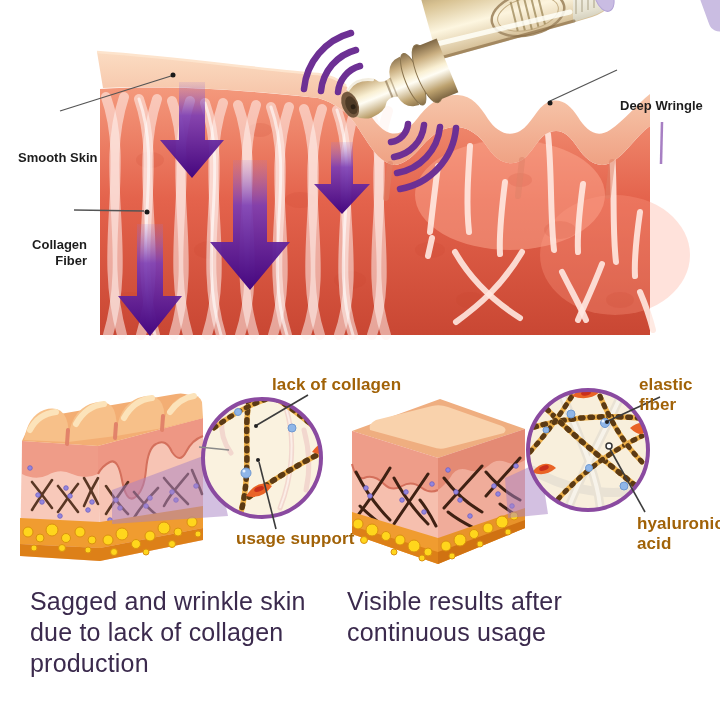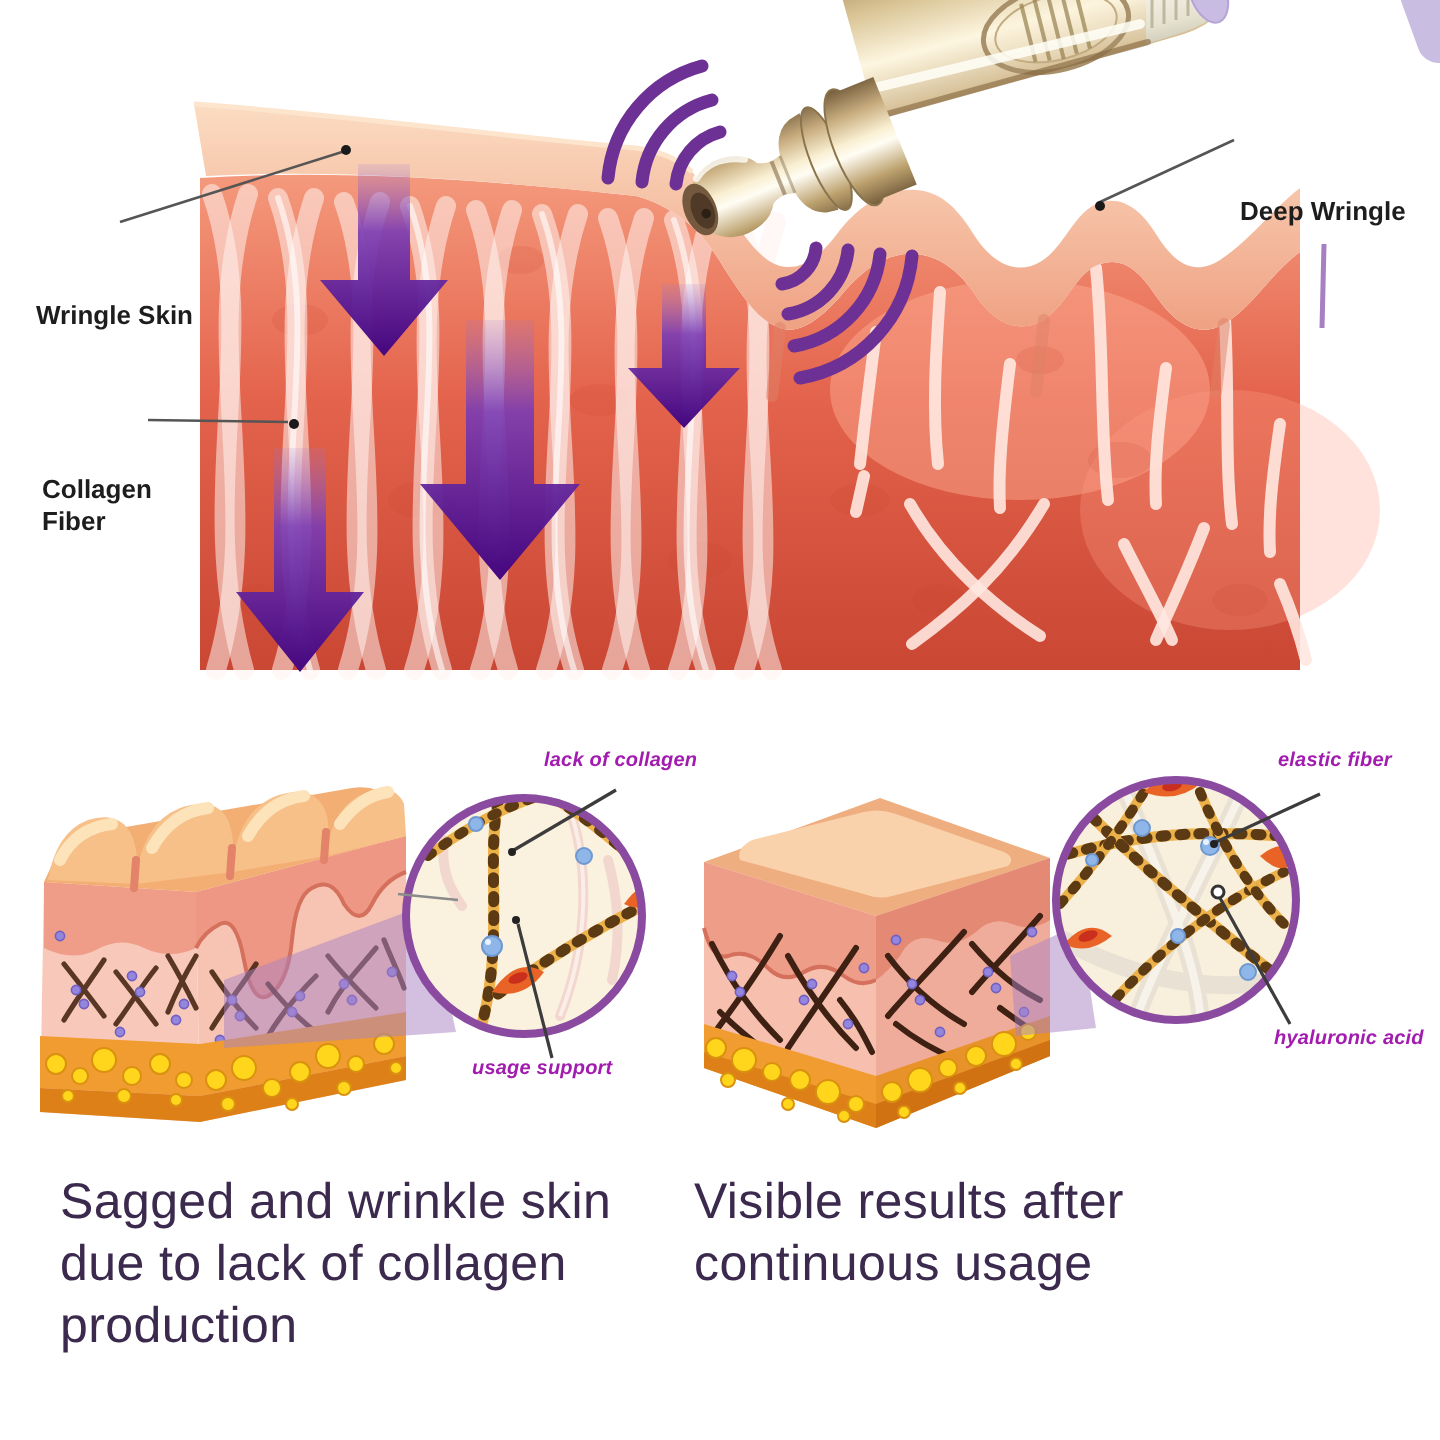--- a/index.html
+++ b/index.html
@@ -1,20 +1,20 @@
 <!DOCTYPE html>
 <html><head>
 <meta charset="utf-8">
 <style>
   html,body{margin:0;padding:0;background:#fff;}
   #stage{position:relative;width:720px;height:720px;background:#ffffff;overflow:hidden;
          font-family:"Liberation Sans","DejaVu Sans",sans-serif;}
   #art{position:absolute;left:0;top:0;width:720px;height:720px;}
   .toplbl{position:absolute;font-size:13px;font-weight:700;color:#1d1d1d;line-height:16px;margin-top:38px;}
-  .maglbl{position:absolute;font-size:10px;font-weight:700;color:#a21caf;letter-spacing:.1px;font-style:italic;}
+  .maglbl{position:absolute;font-size:17px;font-weight:700;color:#a16207;letter-spacing:.1px;}
   .caption{position:absolute;font-size:25px;font-weight:500;color:#3b2a4d;line-height:31px;letter-spacing:.2px;}
 </style>
 </head>
 <body>
 
 <div id="stage">
 
 <svg id="art" viewBox="0 0 720 720">
   <defs>
     <linearGradient id="derm" x1="0" y1="0" x2="0" y2="1">
@@ -441,22 +441,22 @@
       <circle cx="603" cy="421" r="1.5" fill="#e8f2ff"></circle>
     </g>
     <circle cx="588" cy="450" r="60" fill="none" stroke="#8a4aa0" stroke-width="4"></circle>
     <line x1="660" y1="397" x2="608" y2="421" stroke="#3c3c3c" stroke-width="1.6"></line>
         <circle cx="607" cy="422" r="2" fill="#222"></circle>
     <line x1="645" y1="512" x2="610" y2="449" stroke="#3c3c3c" stroke-width="1.6"></line>
     <circle cx="609" cy="446" r="3" fill="#fff" stroke="#333" stroke-width="1.5"></circle>
   </g>
 </svg>
 
-<div class="toplbl" style="left:18px;top:112px;">Wringle Skin</div>
-<div class="toplbl" style="left:21px;top:199px;width:66px;">Collagen Fiber</div>
+<div class="toplbl" style="left:18px;top:112px;">Smooth Skin</div>
+<div class="toplbl" style="left:21px;top:199px;width:66px;text-align:right;">Collagen Fiber</div>
 <div class="toplbl" style="left:620px;top:60px;">Deep Wringle</div>
 
 <div class="maglbl" style="left:272px;top:375px;">lack of collagen</div>
 <div class="maglbl" style="left:236px;top:529px;">usage support</div>
 <div class="maglbl" style="left:639px;top:375px;">elastic fiber</div>
 <div class="maglbl" style="left:599px;top:514px;margin-left:38px;">hyaluronic acid</div>
 
 <div class="caption" style="left:347px;top:586px;width:280px;">Visible results after continuous usage</div>
 <div class="caption" style="left:30px;top:586px;width:288px;">Sagged and wrinkle skin due to lack of collagen production</div>
 

